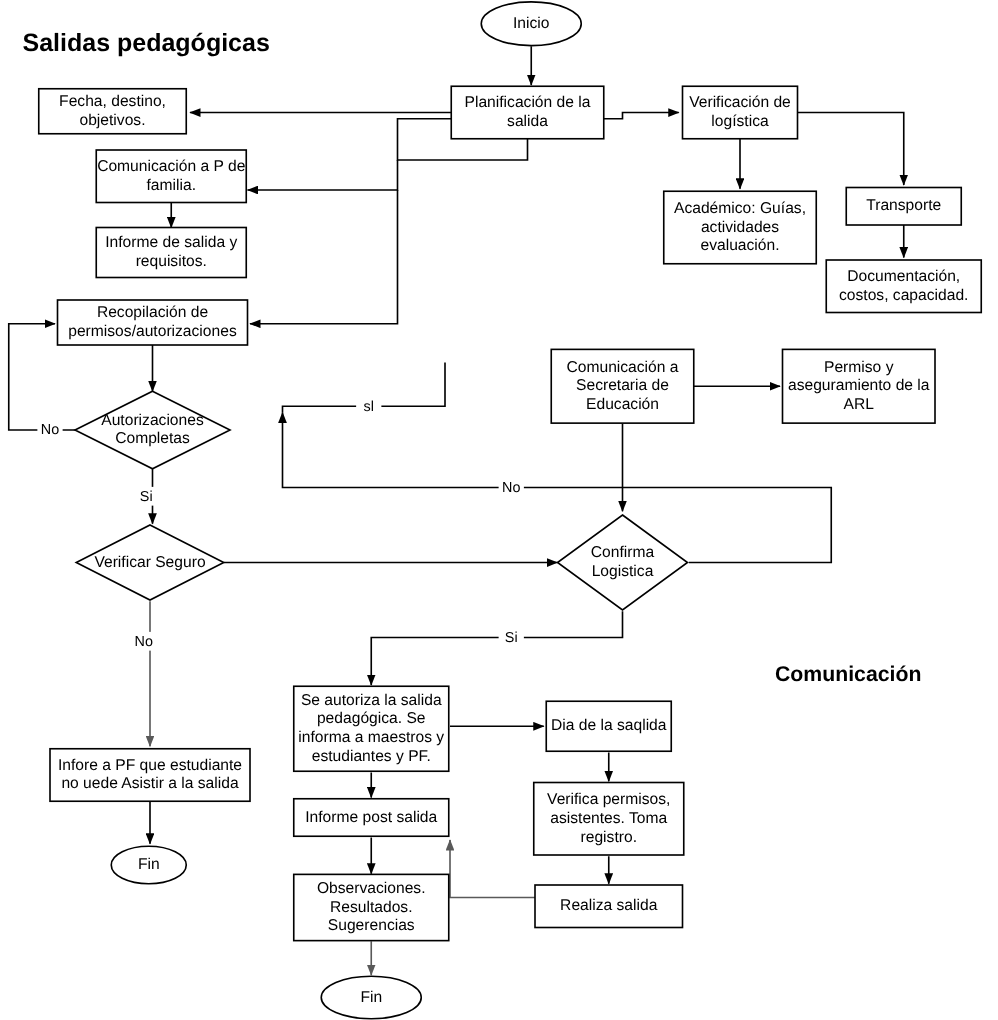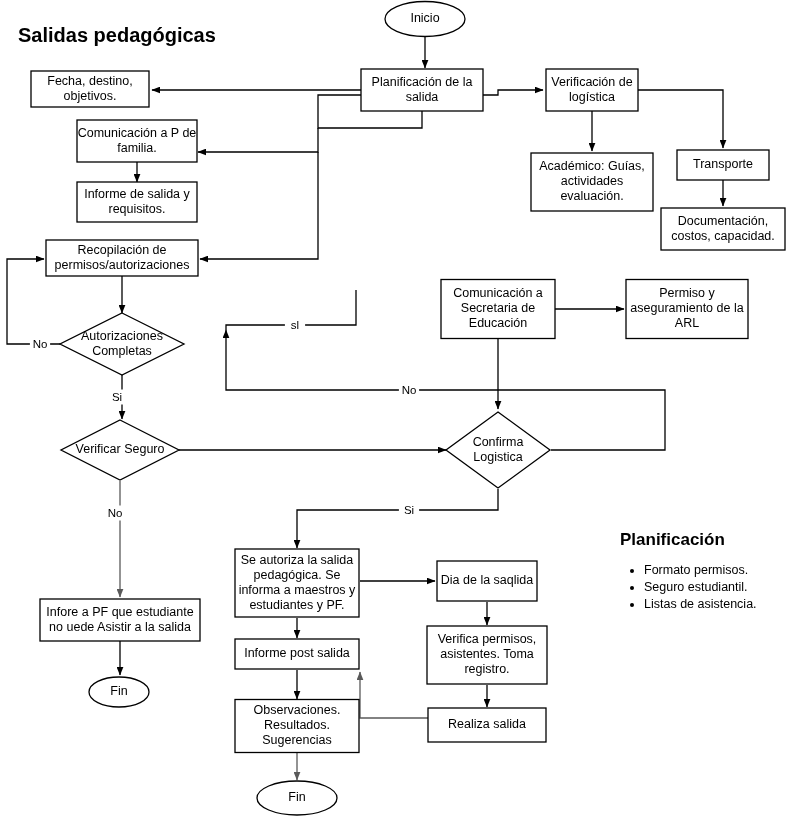--- a/index.html
+++ b/index.html
@@ -324,21 +324,16 @@
           <text class="node-text" x="487" y="670">registro.</text>
         </g>
         <g>
           <rect x="428" y="708" width="118" height="34" class="node-shape"></rect>
           <text class="node-text" x="487" y="725">Realiza salida</text>
         </g>
       </g>
   </svg>
 
   <div id="doc-panel">
-    <div id="doc-heading">Planificación</div>
-    <ul id="doc-list">
-        <li>Formato permisos.</li>
-        <li>Seguro estudiantil.</li>
-        <li>Listas de asistencia.</li>
-      </ul>
+    <div id="doc-heading">Comunicación</div>
   </div>
 
 </div>
 
 </body></html>

